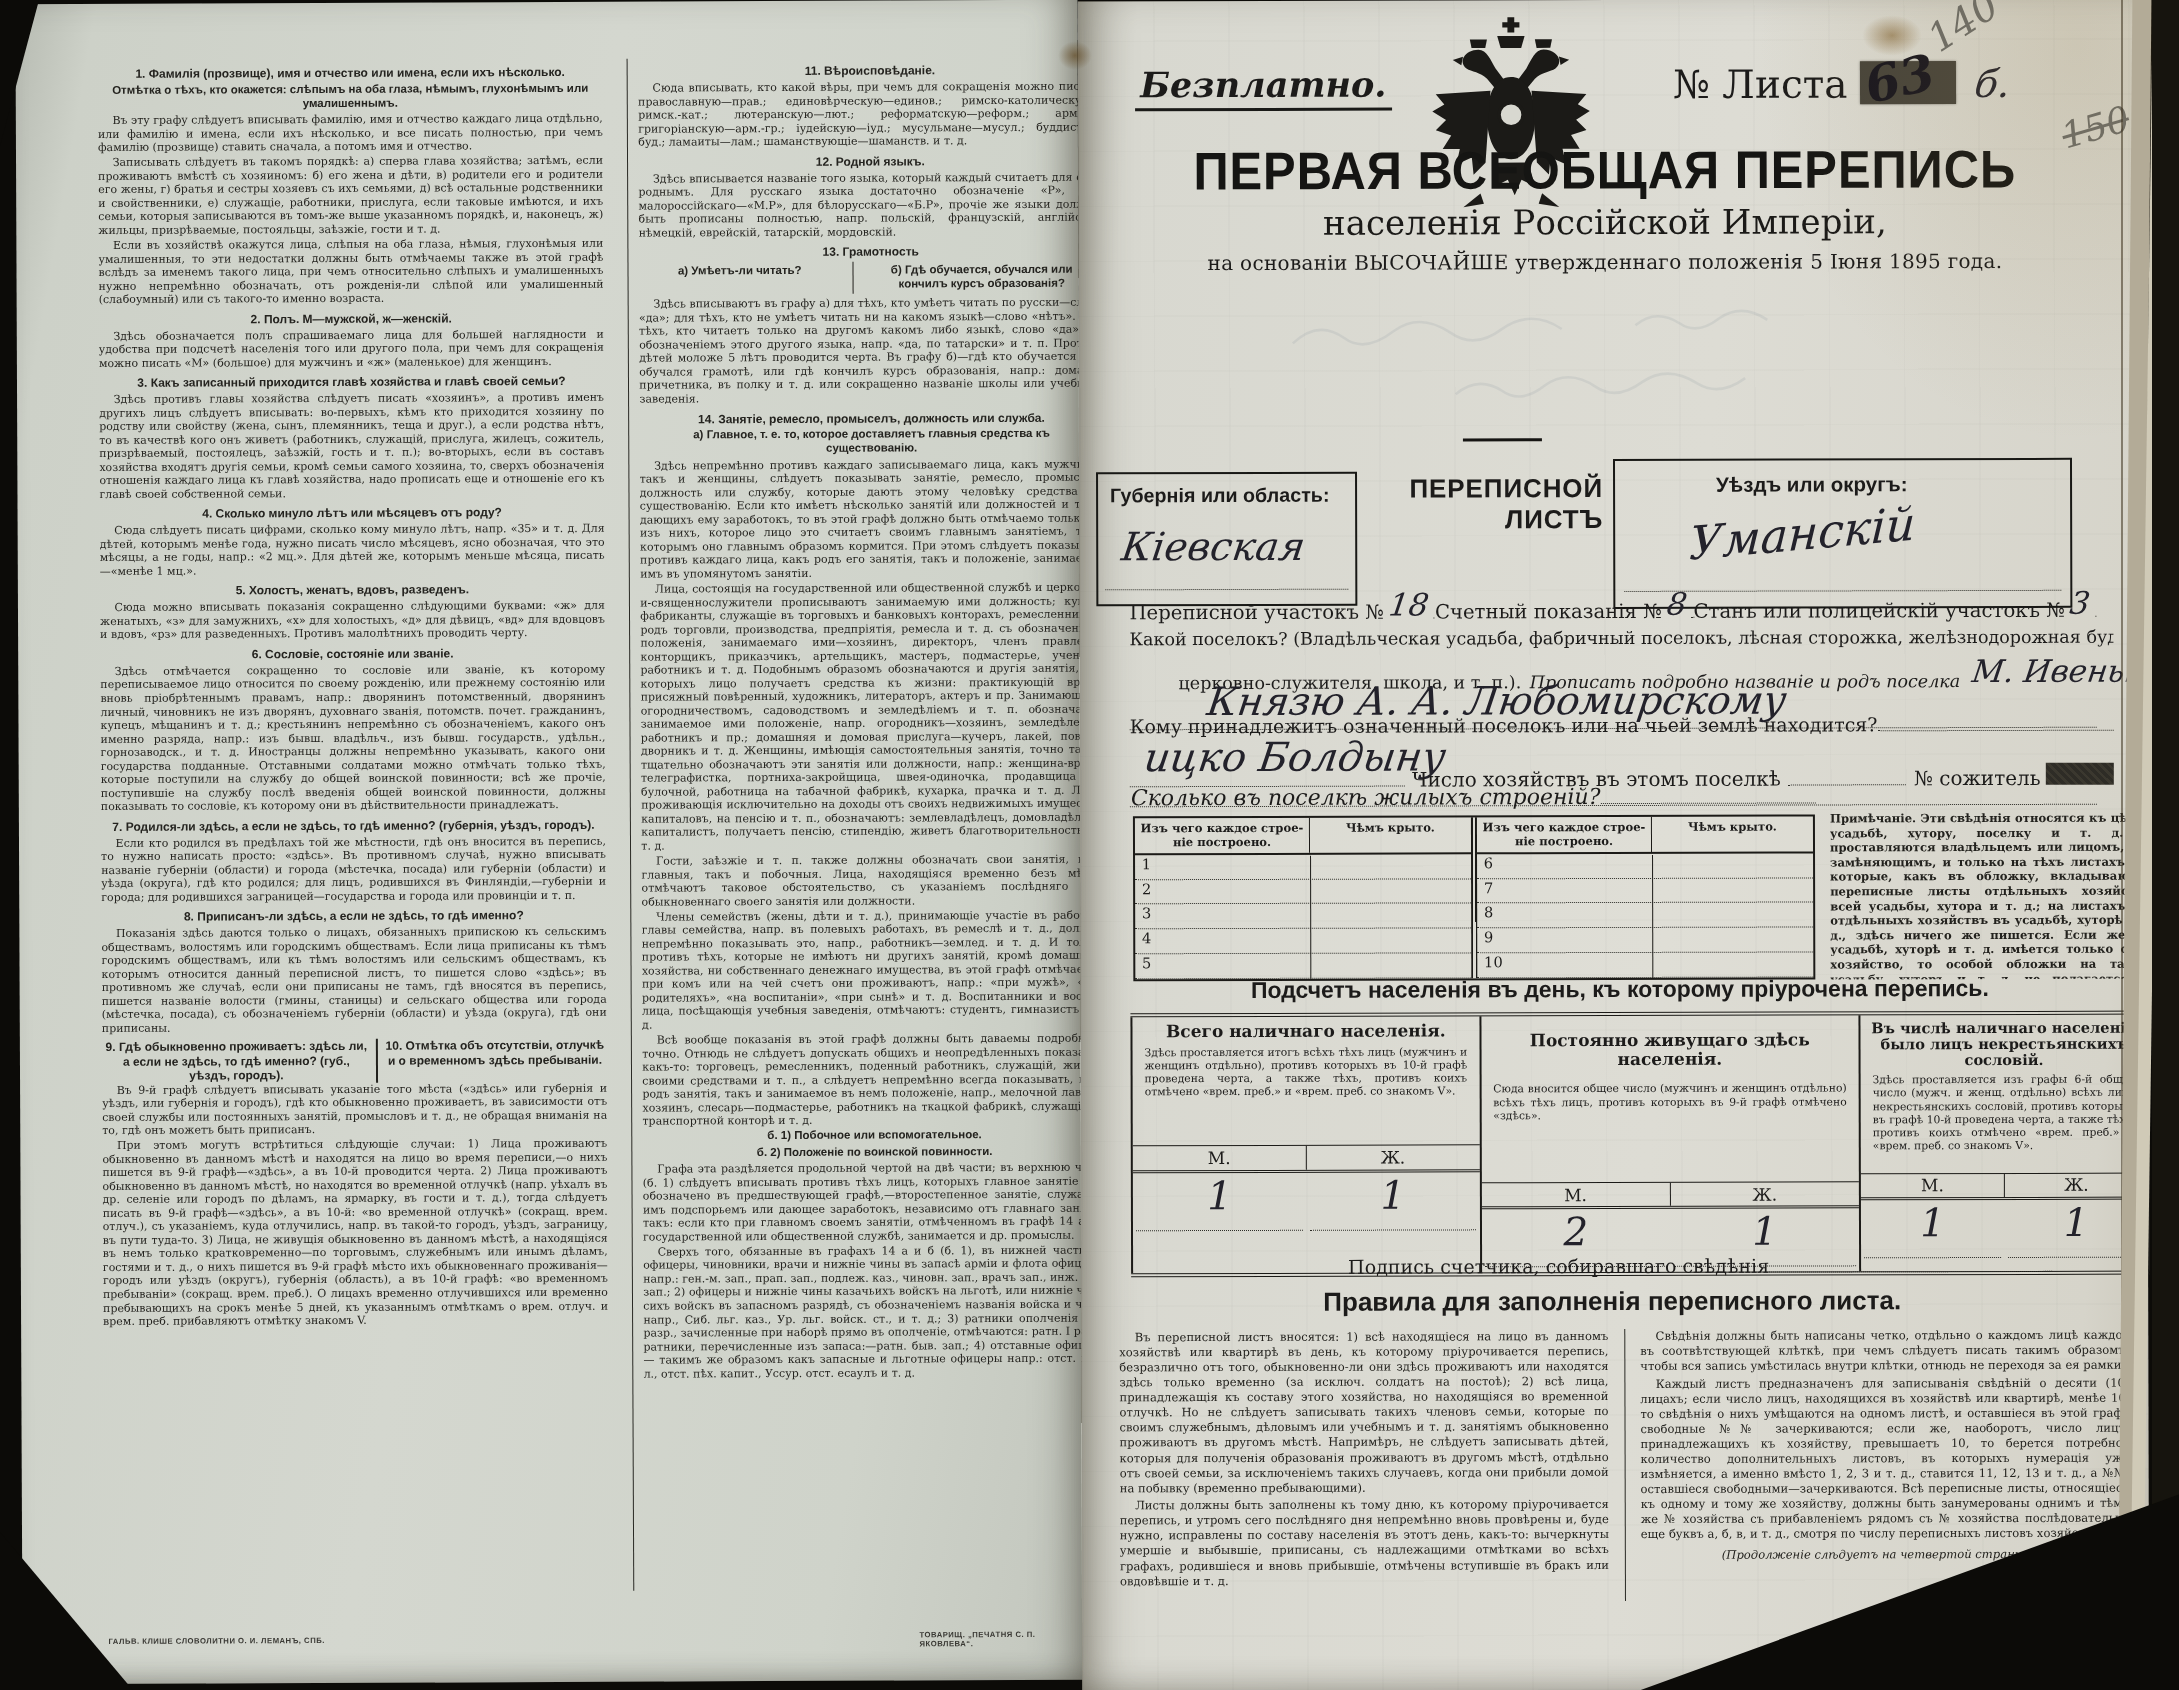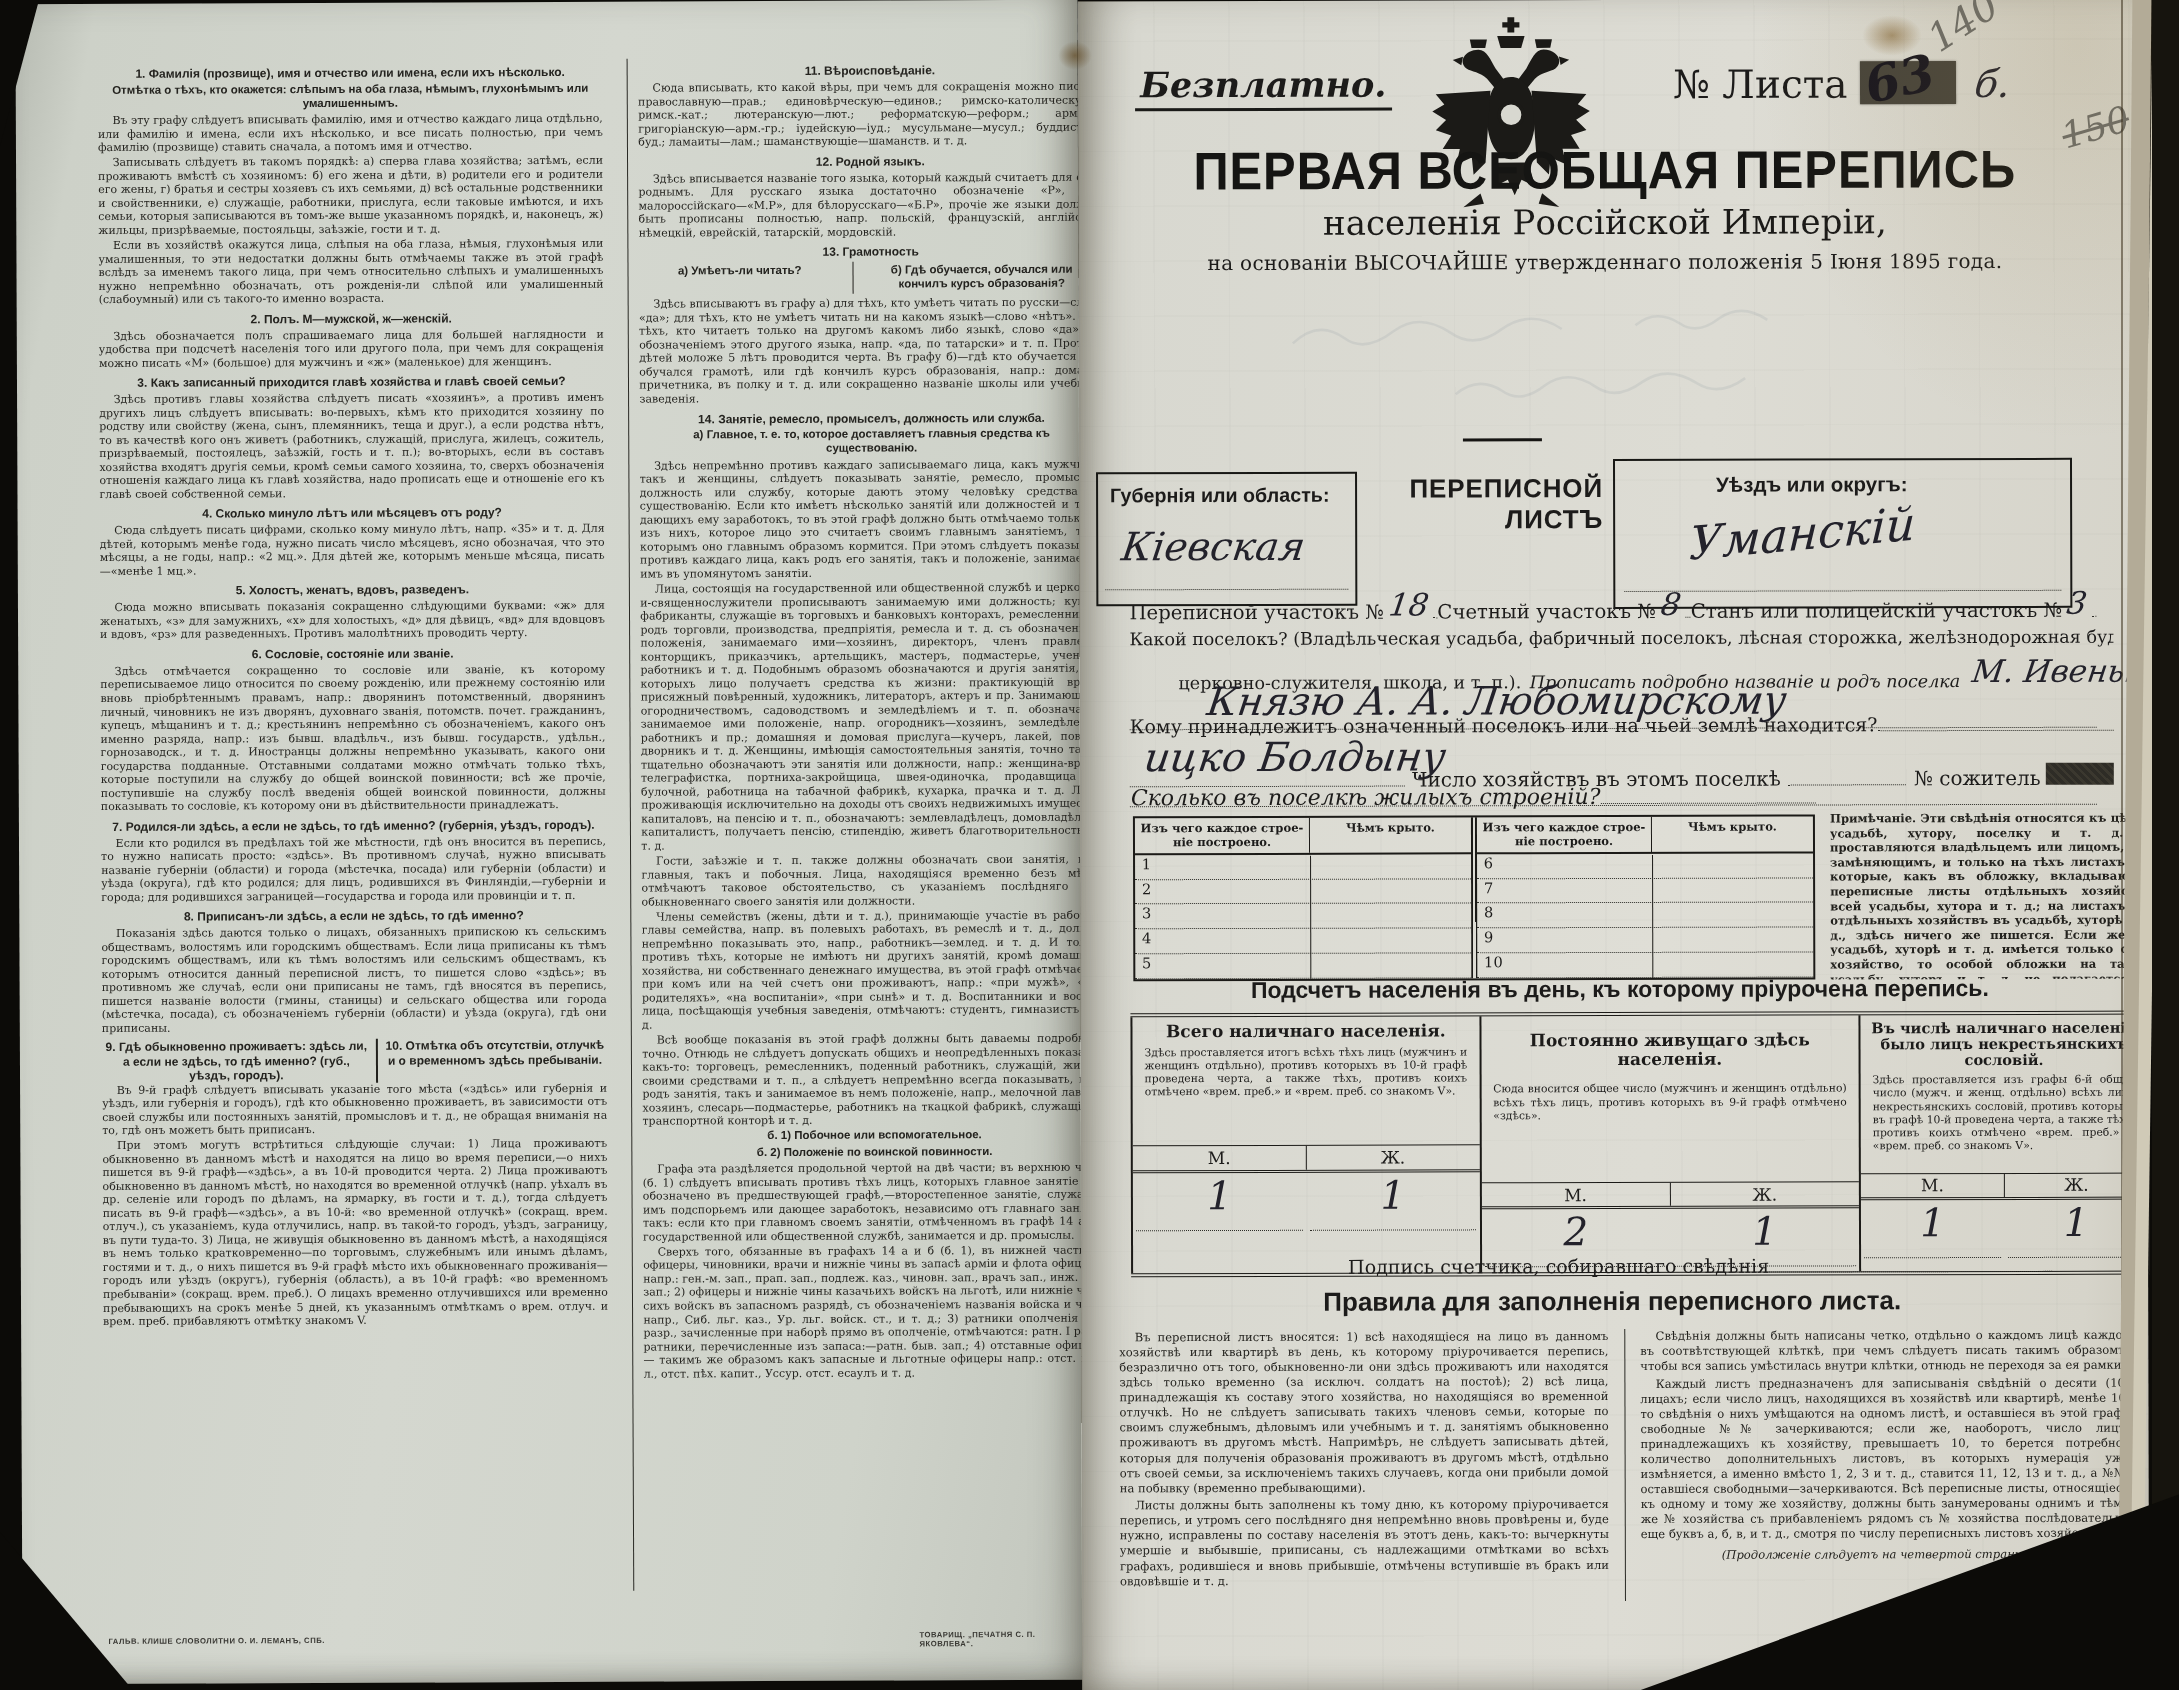--- a/index.html
+++ b/index.html
@@ -268,21 +268,21 @@
   <div class="rp-el uezdbox">
     <div class="lab">Уѣздъ или округъ:</div>
     <div class="uezd-v hw">Уманскій</div>
     <div class="dline"></div>
   </div>
 
   <div class="rp-el uchrow">
     <span>Переписной участокъ №</span>
     <span class="hw hwv">18</span>
     <span class="dots" style="width:60px"></span>
-    <span>Счетный участокъ №</span>
+    <span>Счетный показанія №</span>
     <span class="hw hwv">8</span>
     <span class="dots" style="width:77px"></span>
     <span>Станъ или полицейскій участокъ №</span>
     <span class="hw hwv">3</span>
     <span class="dots" style="width:68px"></span>
   </div>
 
   <div class="rp-el q1">Какой поселокъ? (Владѣльческая усадьба, фабричный поселокъ, лѣсная сторожка, желѣзнодорожная будка, мельница, усадьба священно или</div>
   <div class="rp-el q2row">
     <span>церковно-служителя, школа, и т. п.).</span>

